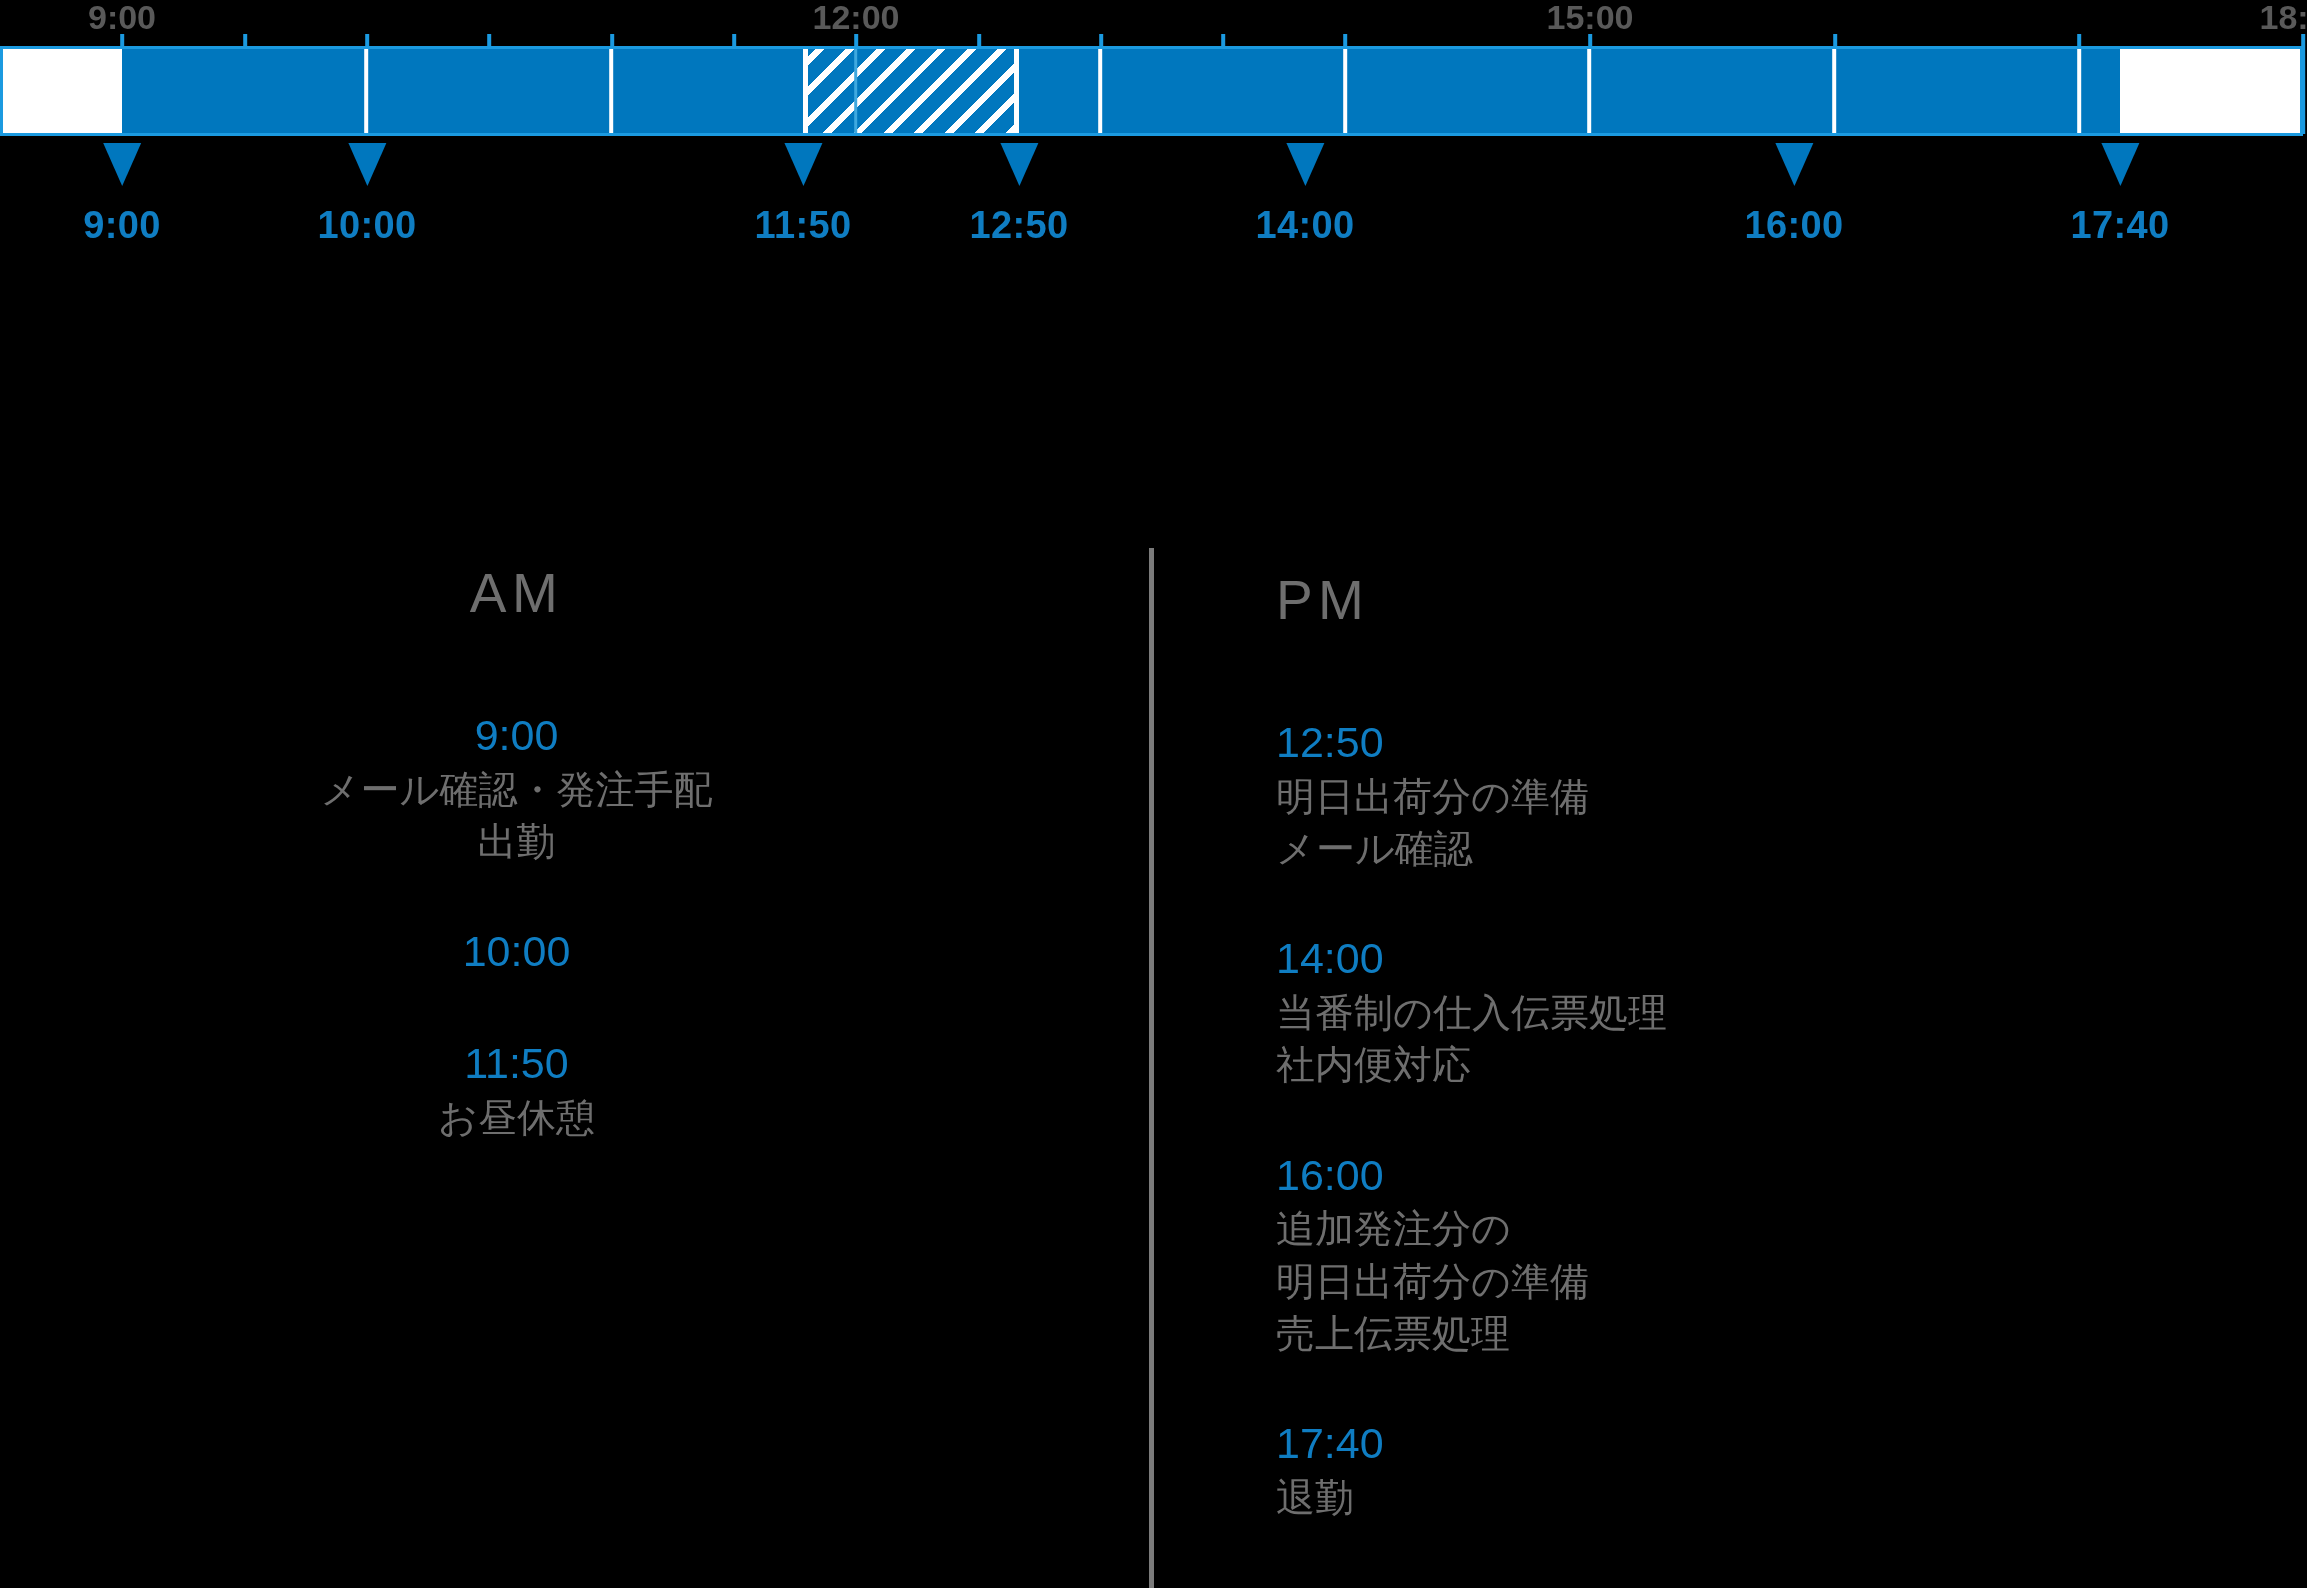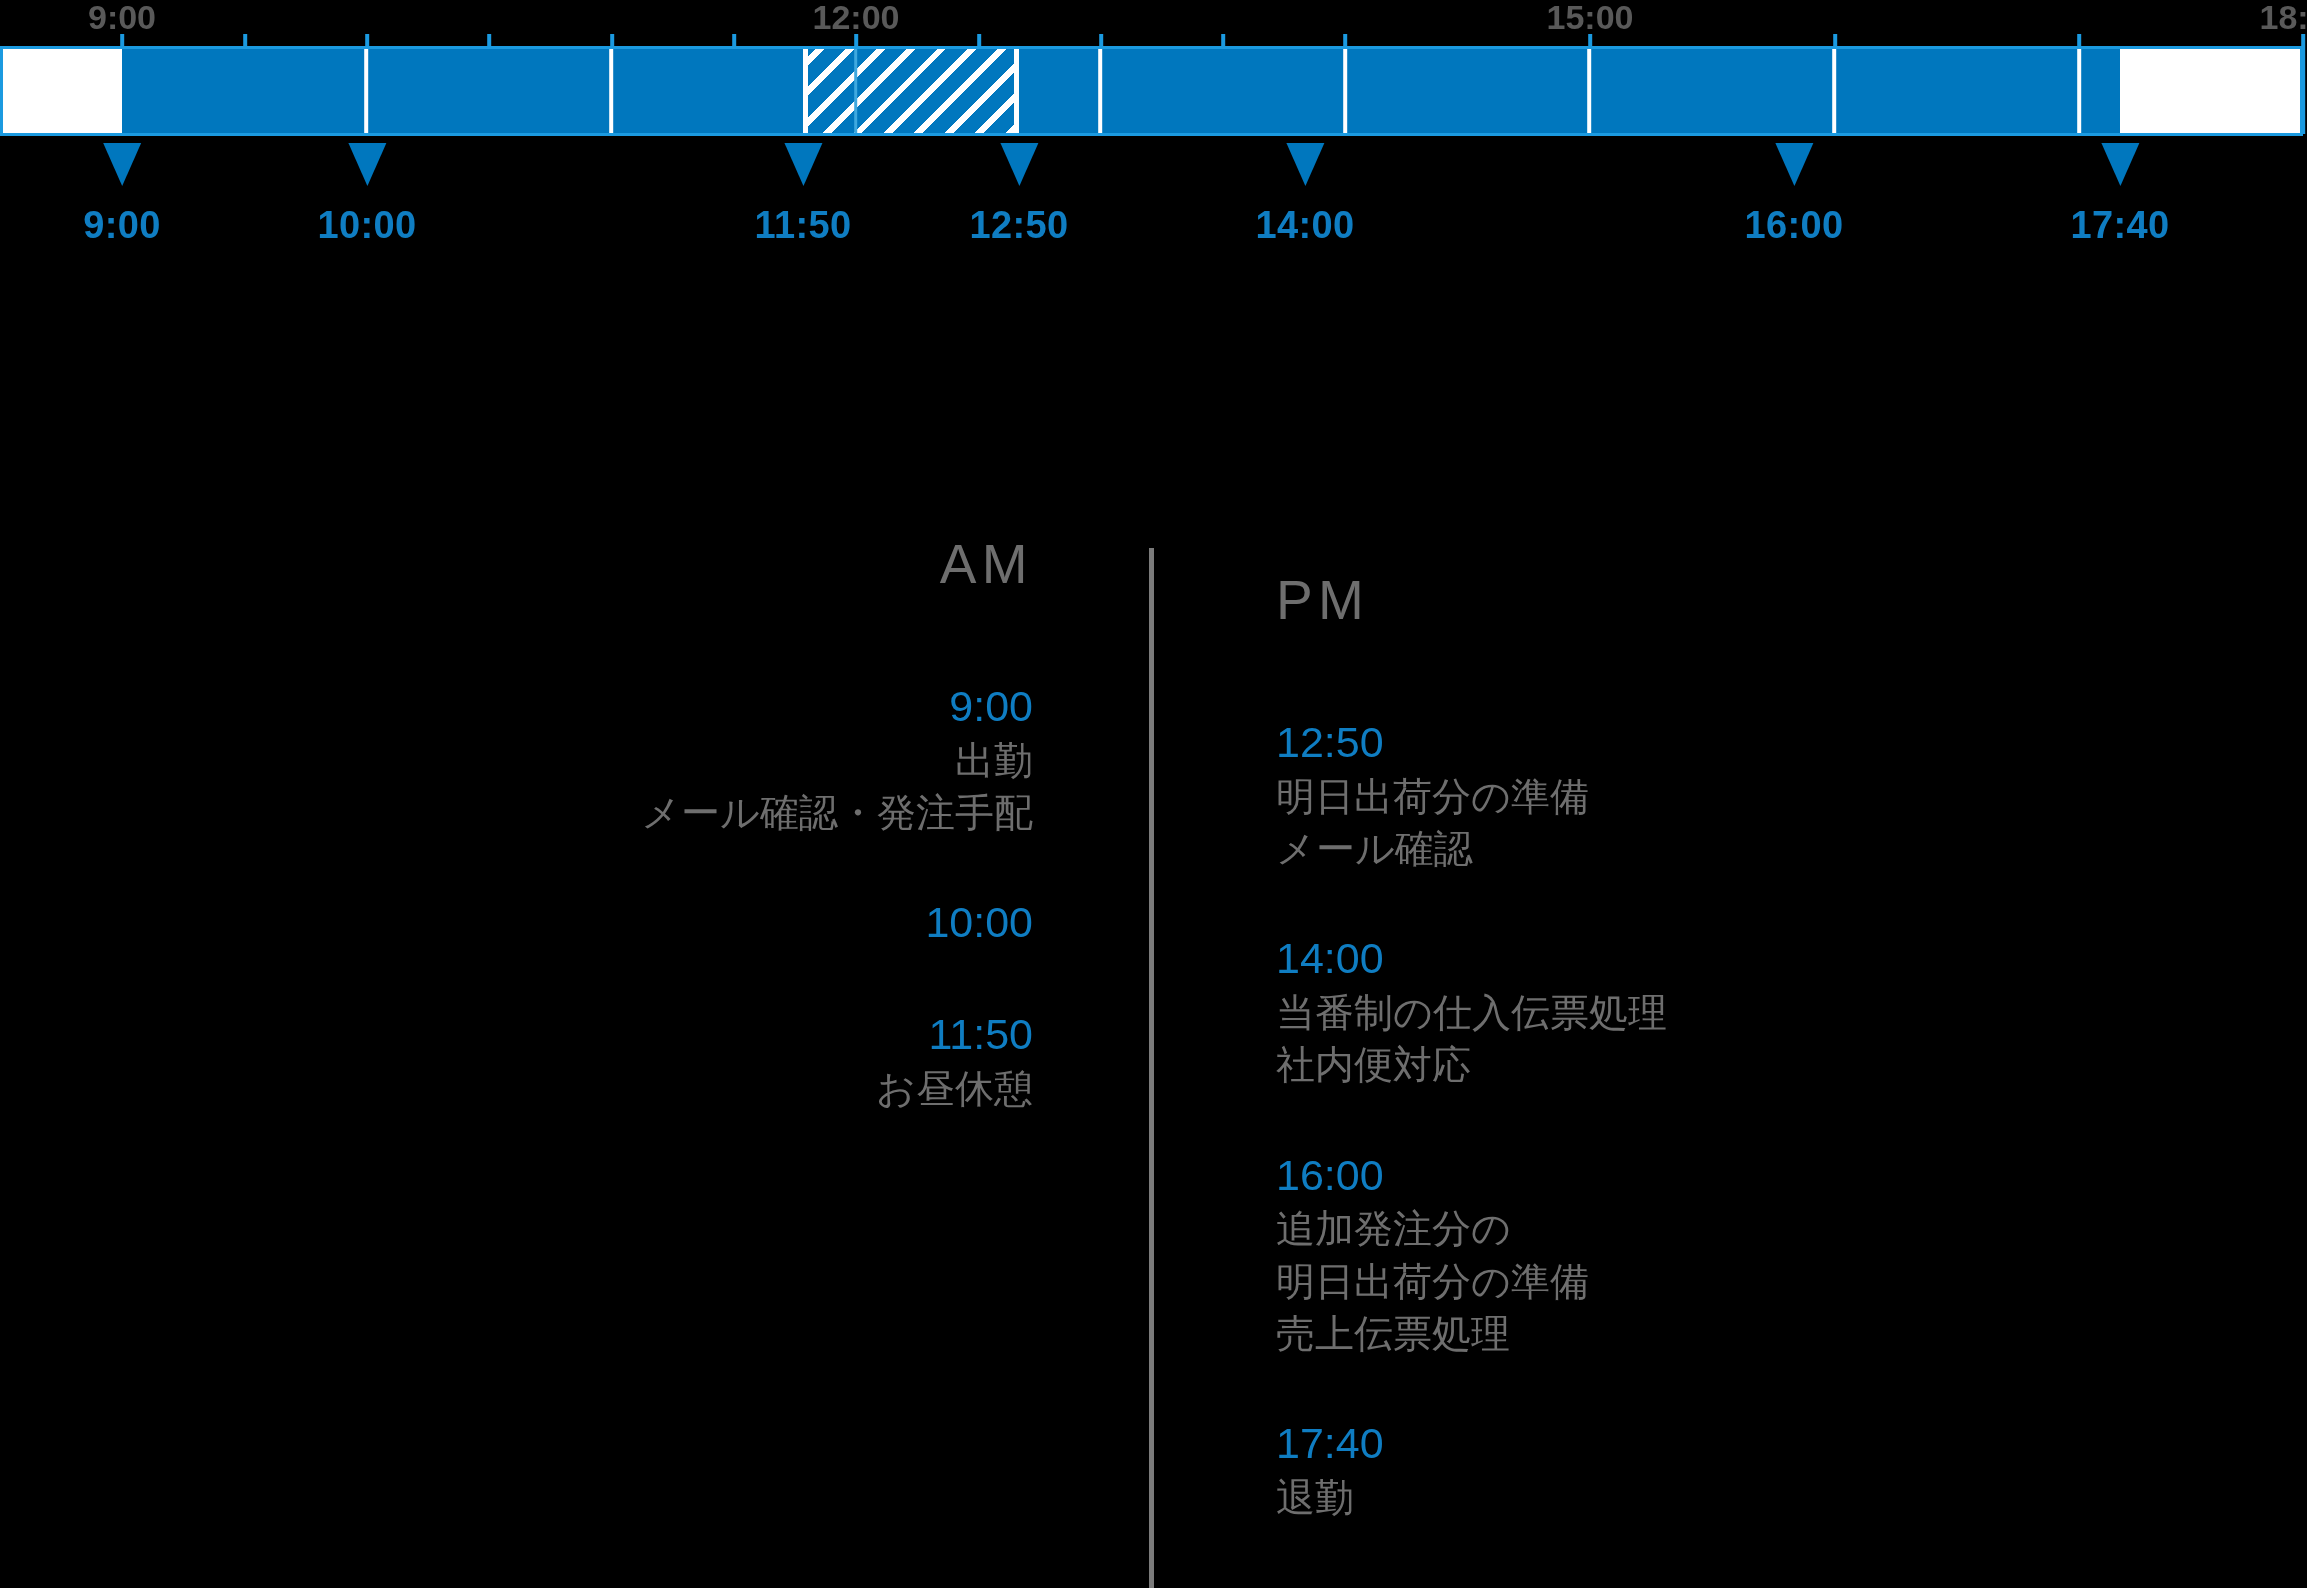--- a/index.html
+++ b/index.html
@@ -104,22 +104,23 @@
     width: 2307px;
     height: 1052px;
   }
   .col {
     position: absolute;
     top: 0;
   }
   .col-am {
     left: 0;
     width: 1140px;
-    text-align: right;
+    text-align: center;
     padding-right: 107px;
+    margin-top: 29px;
   }
   .col-pm {
     left: 1160px;
     width: 1147px;
     text-align: left;
     padding-left: 116px;
     margin-top: 36px;
   }
   .divider {
     position: absolute;
@@ -230,22 +231,22 @@
   </div>
 
   <div class="schedule">
     <div class="divider"></div>
 
     <div class="col col-am">
       <div class="col-head">AM</div>
       <div id="am-entries">
           <div class="entry">
             <div class="entry-time">9:00</div>
+            <div class="entry-line">メール確認・発注手配</div>
             <div class="entry-line">出勤</div>
-            <div class="entry-line">メール確認・発注手配</div>
           </div>
           <div class="entry">
             <div class="entry-time">10:00</div>
           </div>
           <div class="entry">
             <div class="entry-time">11:50</div>
             <div class="entry-line">お昼休憩</div>
           </div>
         </div>
     </div>

